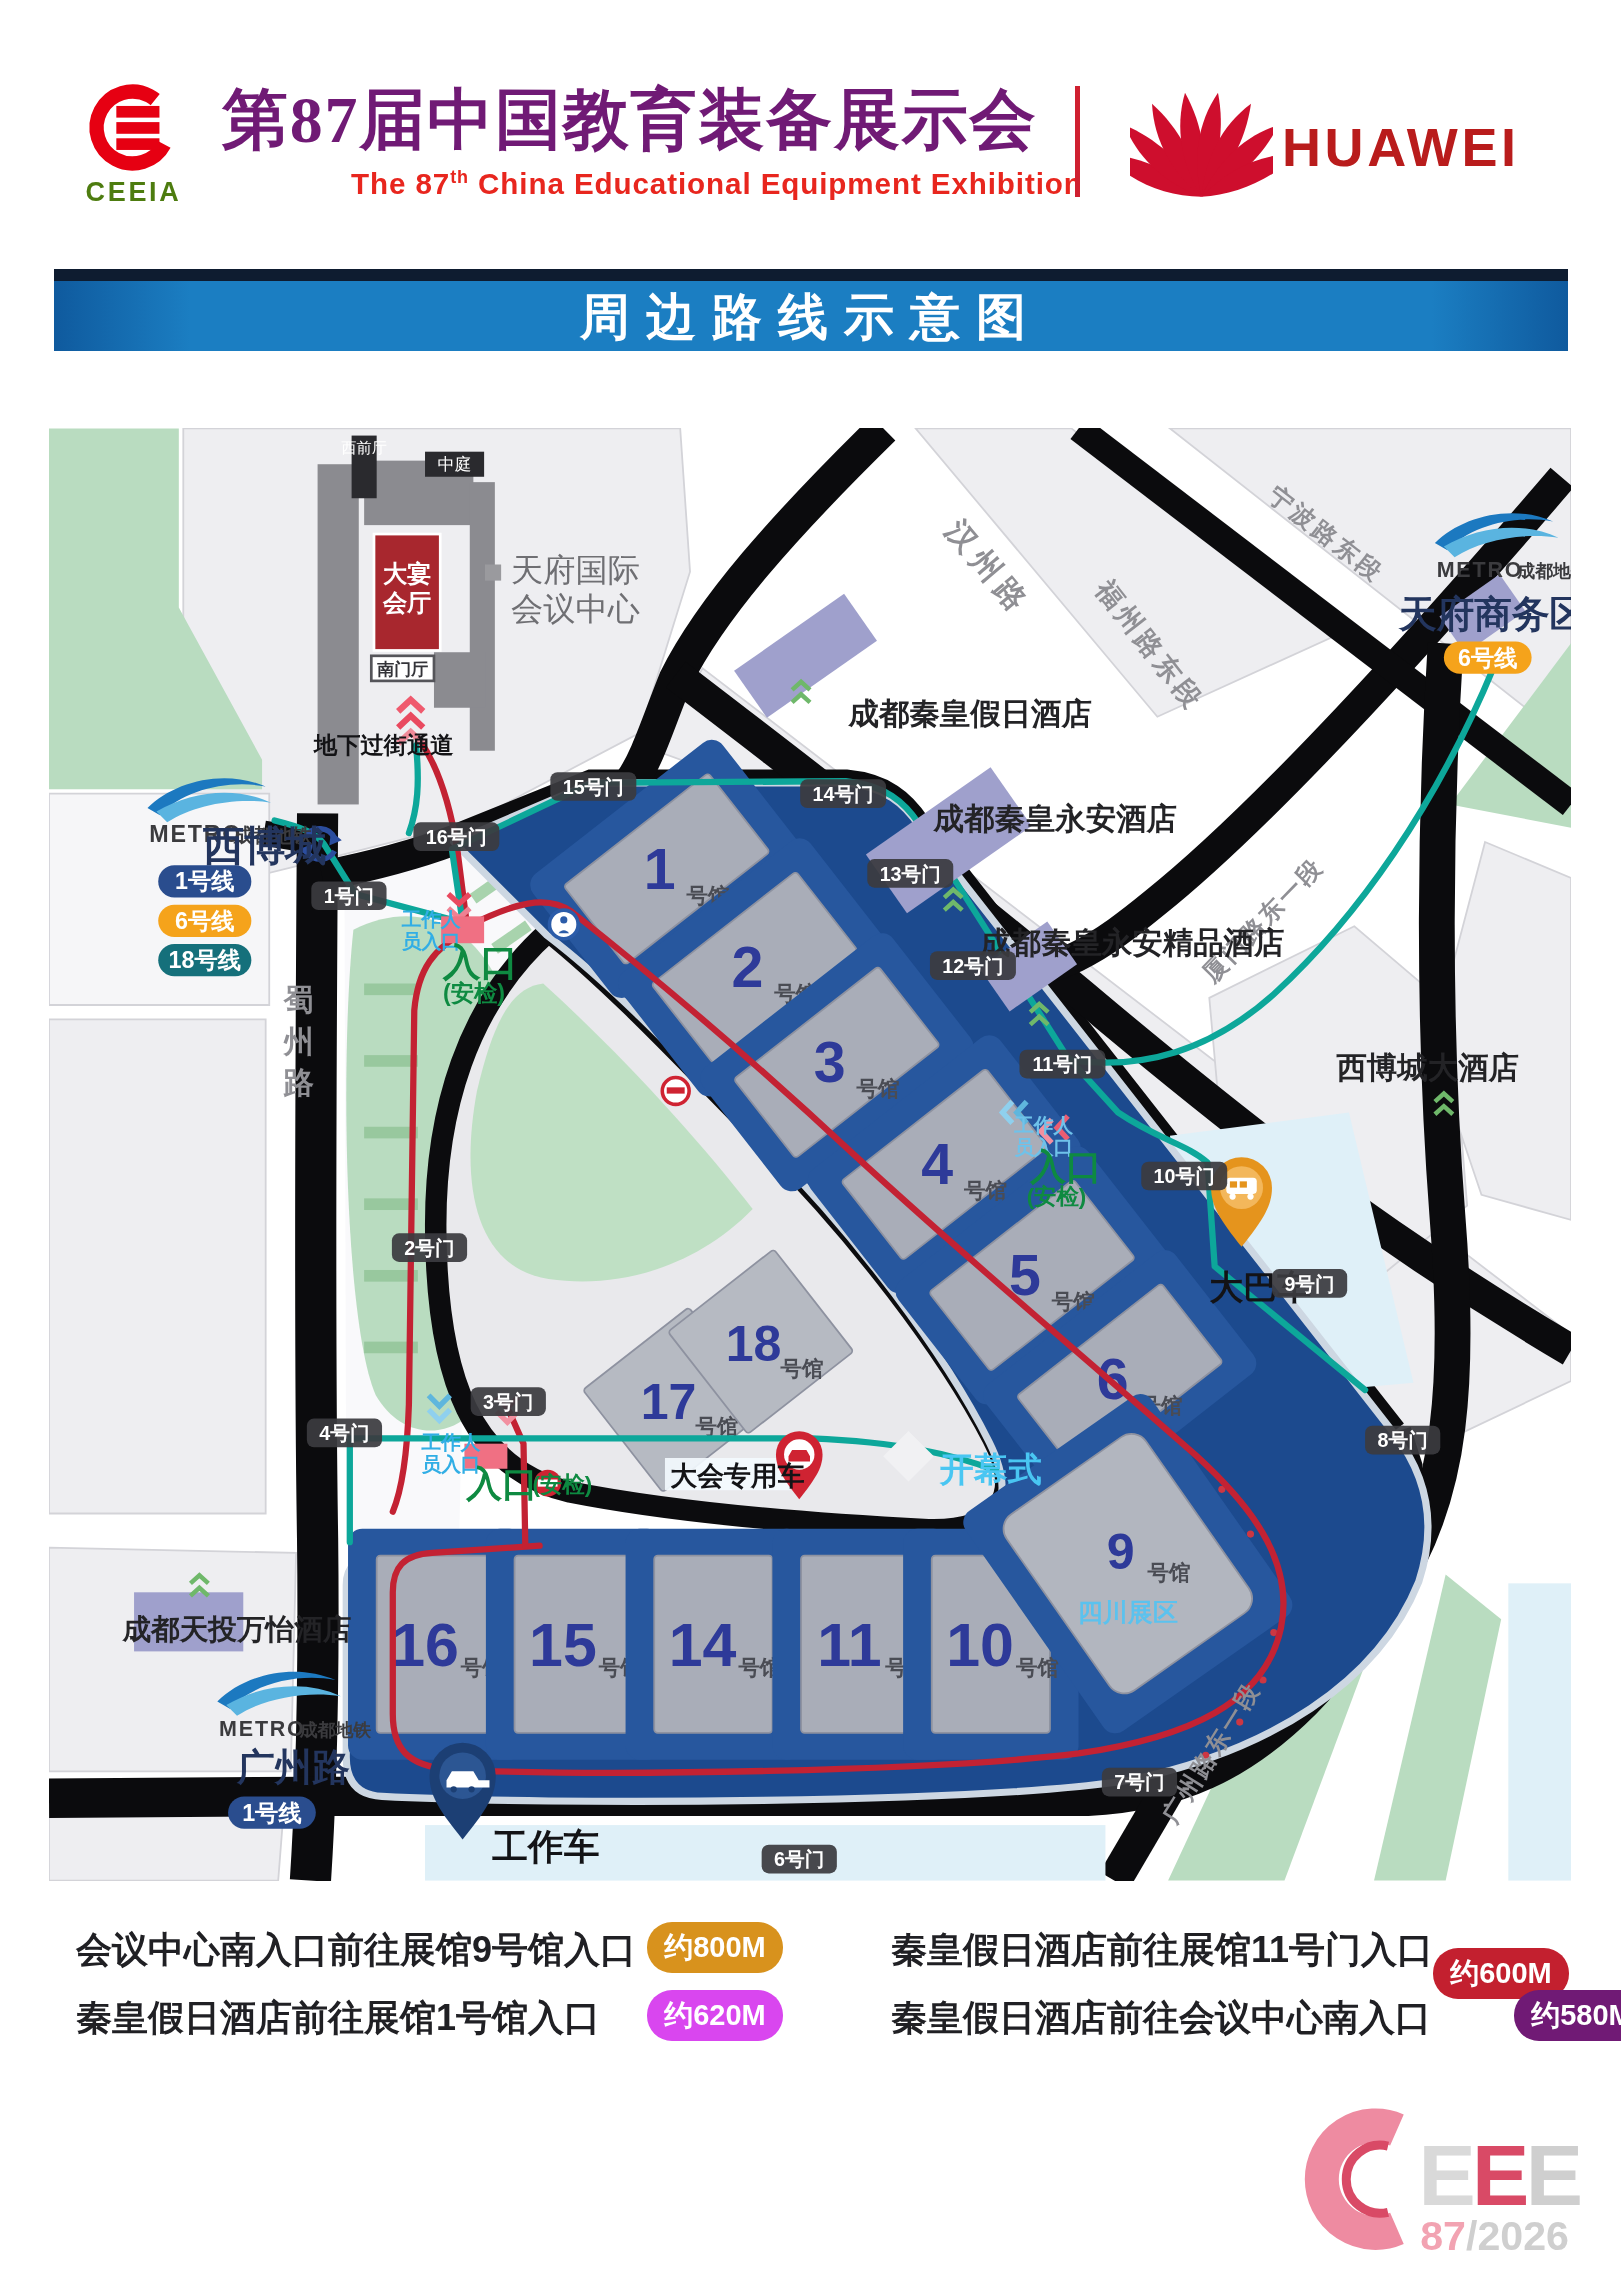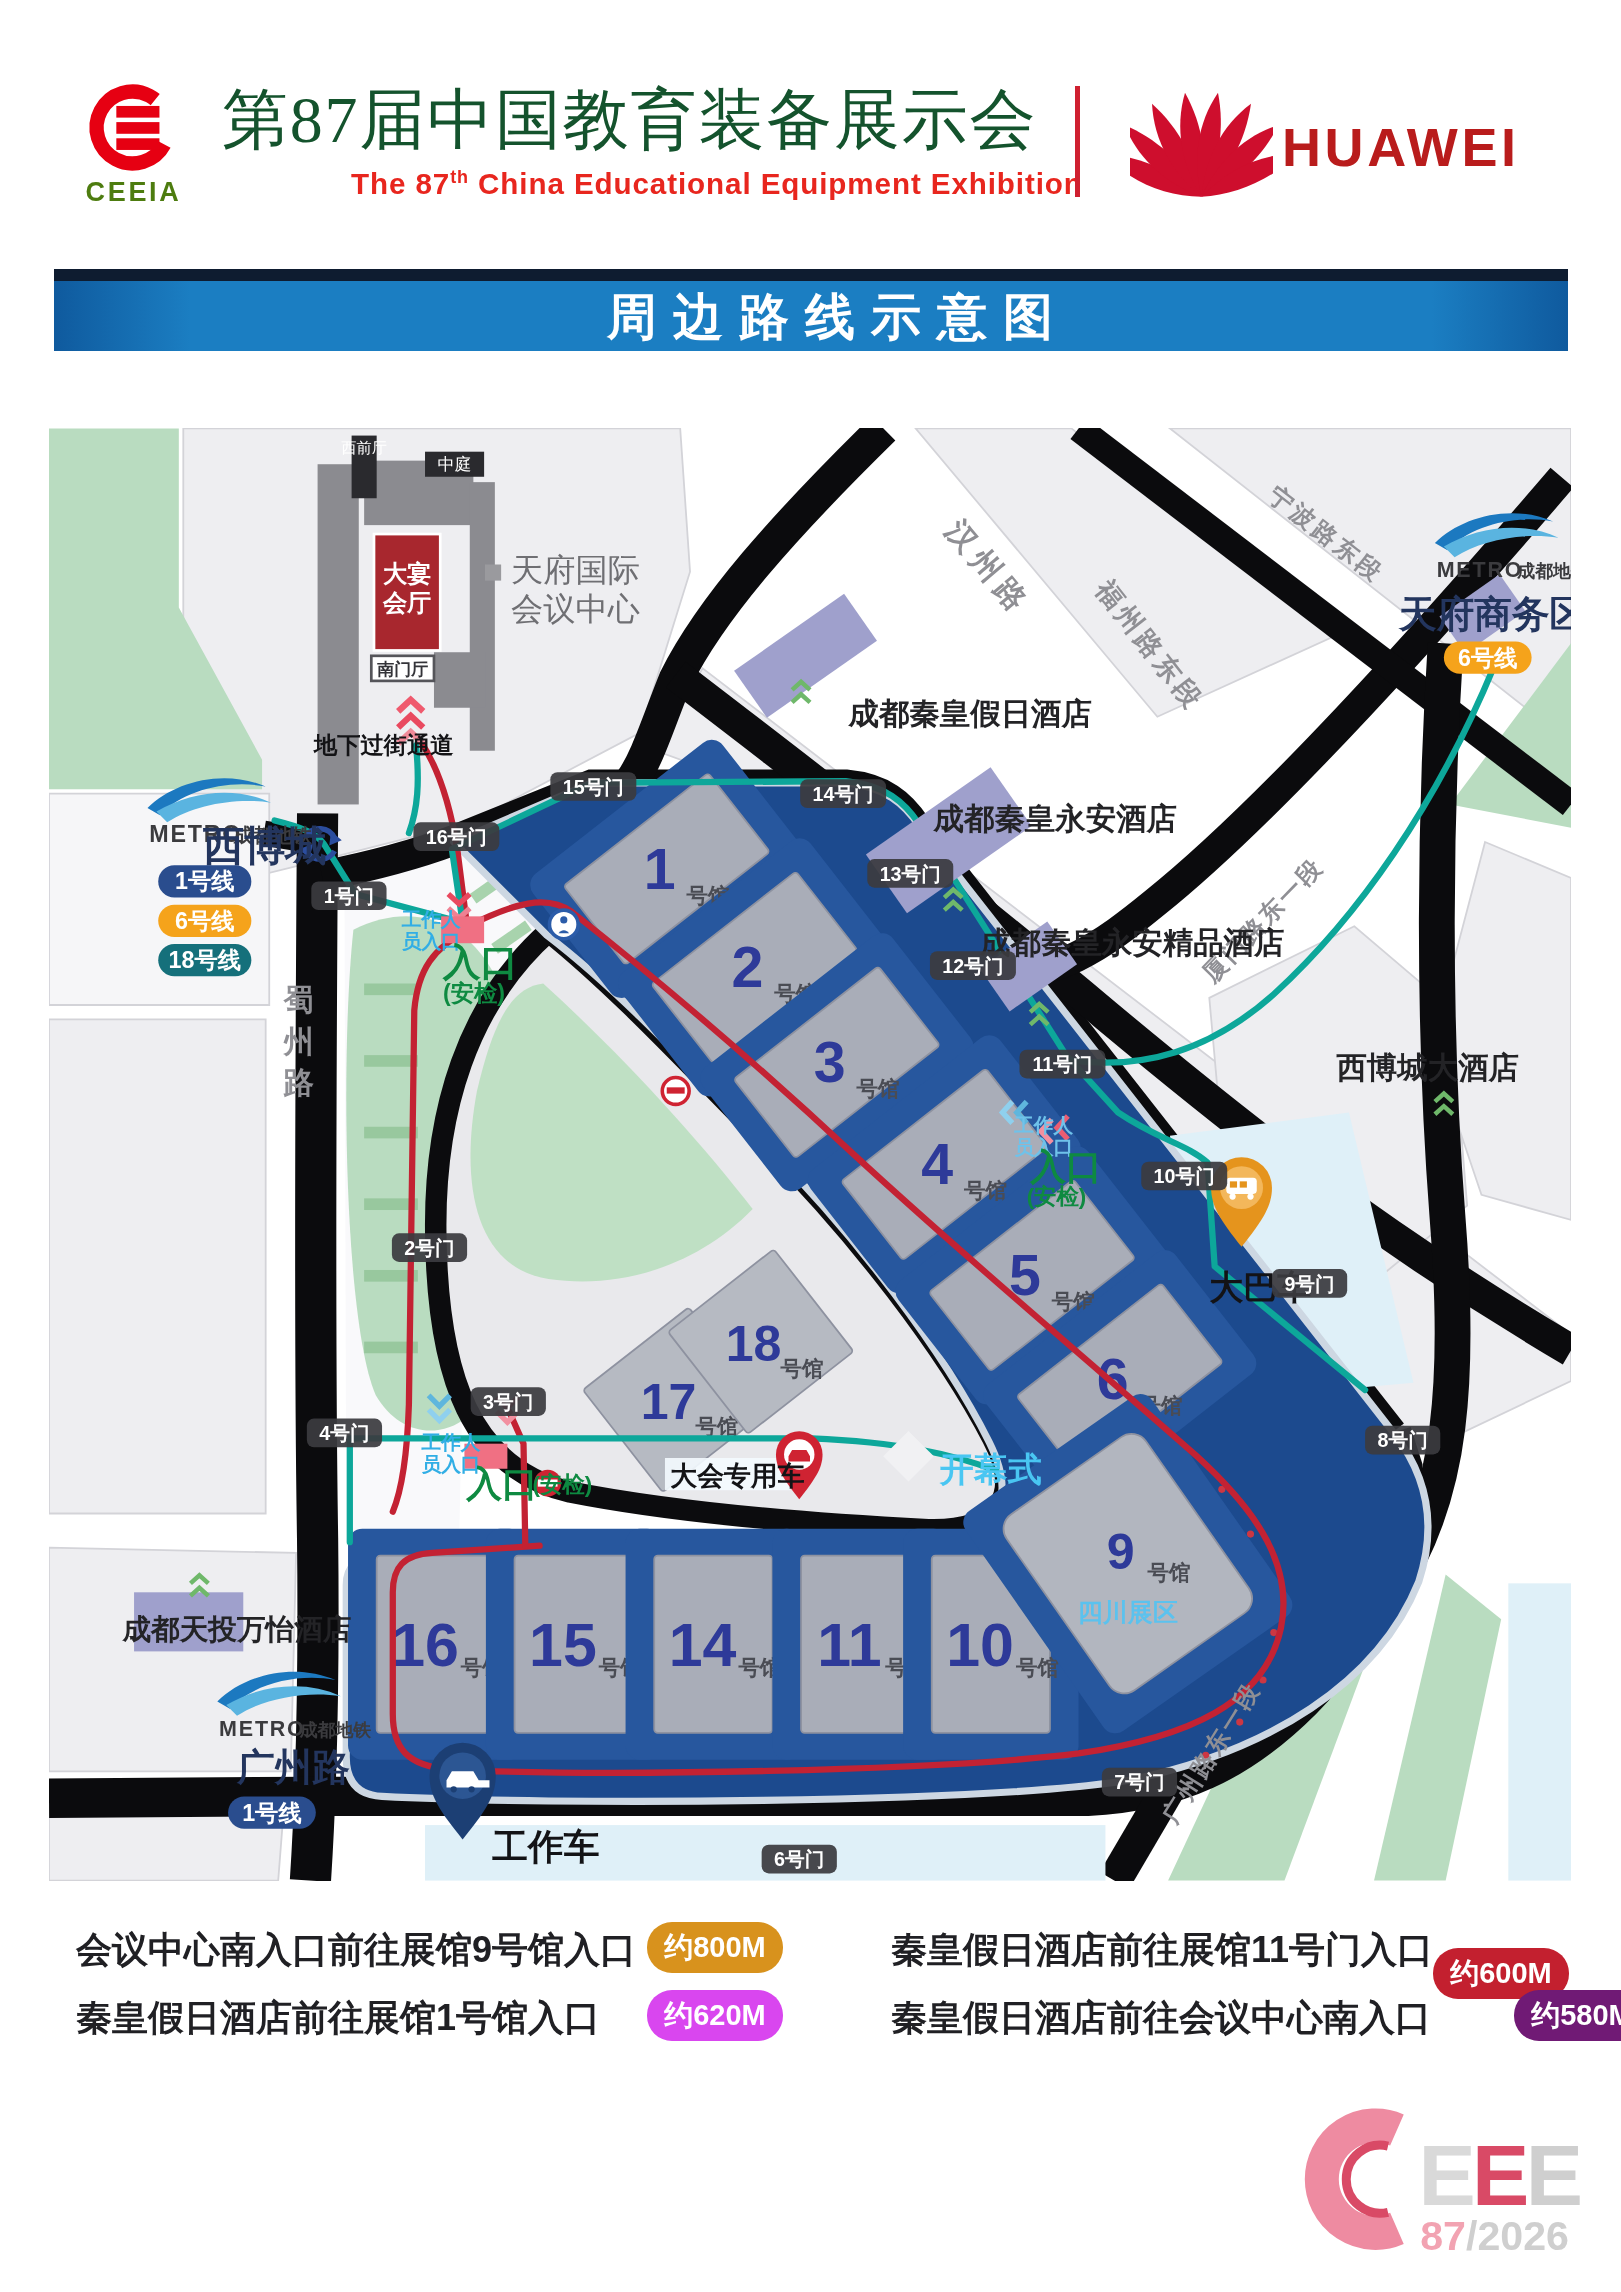--- a/index.html
+++ b/index.html
@@ -3,34 +3,34 @@
 <meta charset="utf-8">
 <style>
   html,body{margin:0;padding:0;background:#ffffff;}
   .page{position:relative;width:1621px;height:2293px;background:#ffffff;overflow:hidden;
         font-family:"Liberation Sans",sans-serif;}
   
   .hdr-logo{position:absolute;left:84px;top:79px;width:97px;height:97px;}
   .hdr-acronym{position:absolute;left:84px;top:177px;width:99px;text-align:center;
         font-size:27px;font-weight:800;letter-spacing:2.7px;color:#4d7c0f;}
   .hdr-title-cn{position:absolute;left:222px;top:75px;width:824px;font-family:"Liberation Serif",serif;
-        font-size:66px;font-weight:400;color:#14532d;letter-spacing:1.8px;white-space:nowrap;}
+        font-size:66px;font-weight:700;color:#701a75;letter-spacing:1.8px;white-space:nowrap;}
   .hdr-title-en{position:absolute;left:351px;top:167px;font-size:29.6px;font-weight:800;color:#e8261e;
         letter-spacing:0.9px;white-space:nowrap;}
   .hdr-title-en sup{font-size:18px;}
   .hdr-divider{position:absolute;left:1075px;top:86px;width:4.5px;height:111px;background:#cf2030;}
   .hdr-huawei-logo{position:absolute;left:1130px;top:79px;width:143px;height:125px;}
   .hdr-huawei-word{position:absolute;left:1282px;top:116px;font-size:54px;font-weight:800;
         color:#b91c1c;letter-spacing:3.6px;}
   
   .banner{position:absolute;left:54px;top:269px;width:1514px;height:82px;
         background:linear-gradient(90deg,#0f5a9e 0%,#1b7ec2 9%,#1b7ec2 91%,#0f5a9e 100%);}
   .banner:before{content:"";position:absolute;left:0;top:0;width:100%;height:11.6px;background:#0e1c30;}
   .banner .banner-title{position:absolute;left:0;top:15px;width:100%;text-align:center;color:#ffffff;
-        font-size:50px;font-weight:900;letter-spacing:16px;margin-left:27px;}
+        font-size:50px;font-weight:900;letter-spacing:16px;}
   
   .map{position:absolute;left:49px;top:428px;width:1522px;height:1453px;}
   
   .legend-text{position:absolute;font-size:36px;font-weight:800;color:#202024;white-space:nowrap;}
   .legend-badge{position:absolute;width:136px;height:51px;border-radius:25px;color:#ffffff;
         font-size:29px;font-weight:800;text-align:center;line-height:50px;}
   
   .footer-logo{position:absolute;left:1291px;top:2096px;width:296px;height:170px;}
 </style>
 </head>

